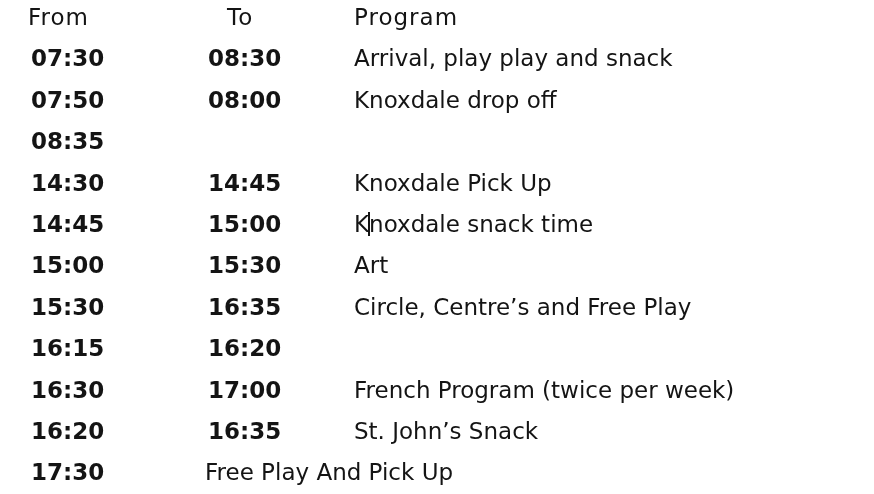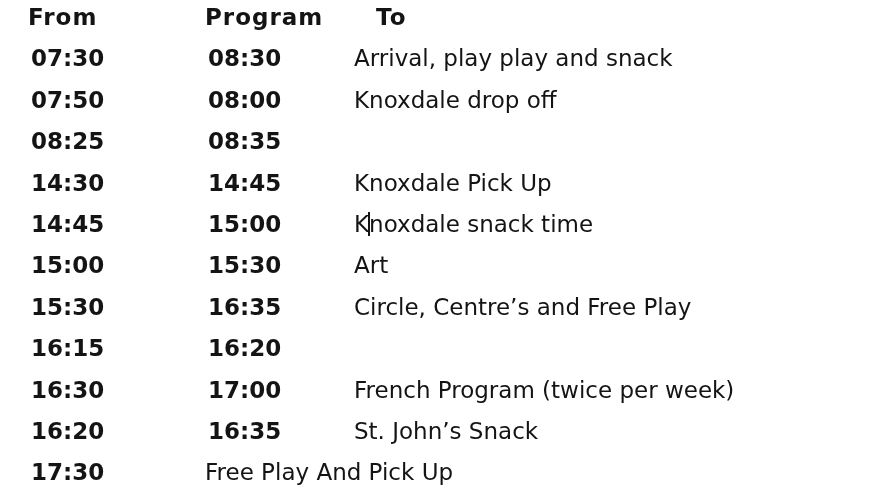--- a/index.html
+++ b/index.html
@@ -21,59 +21,58 @@
   .row {
     display: grid;
     grid-template-columns: 177px 149px 1fr;
     height: 41.4px;
     align-items: start;
     font-size: 23px;
     line-height: 24px;
     white-space: nowrap;
   }
   .header-cell {
-    font-weight: bold;
+    font-weight: normal;
     letter-spacing: 1px;
   }
   .to-header { padding-left: 22px; }
   .time-cell { padding-left: 3px; font-weight: bold; }
   .caret {
     display: inline-block;
     width: 2px;
     height: 24px;
     background: #141414;
     margin: 0 -1px;
     vertical-align: -4px;
   }
 </style>
 </head>
 <body>
 
 <div class="schedule">
 
   <div class="row">
     <div class="header-cell">From</div>
+    <div class="header-cell to-header">To</div>
     <div class="header-cell">Program</div>
-    <div class="header-cell to-header">To</div>
   </div>
 
   <div class="row">
     <div class="time-cell">07:30</div>
     <div class="time-cell">08:30</div>
     <div>Arrival, play play and snack</div>
   </div>
 
   <div class="row">
     <div class="time-cell">07:50</div>
     <div class="time-cell">08:00</div>
     <div>Knoxdale drop off</div>
   </div>
 
   <div class="row">
-    <div class="time-cell">08:25</div>
     <div class="time-cell">08:35</div>
   </div>
 
   <div class="row">
     <div class="time-cell">14:30</div>
     <div class="time-cell">14:45</div>
     <div>Knoxdale Pick Up</div>
   </div>
 
   <div class="row">

